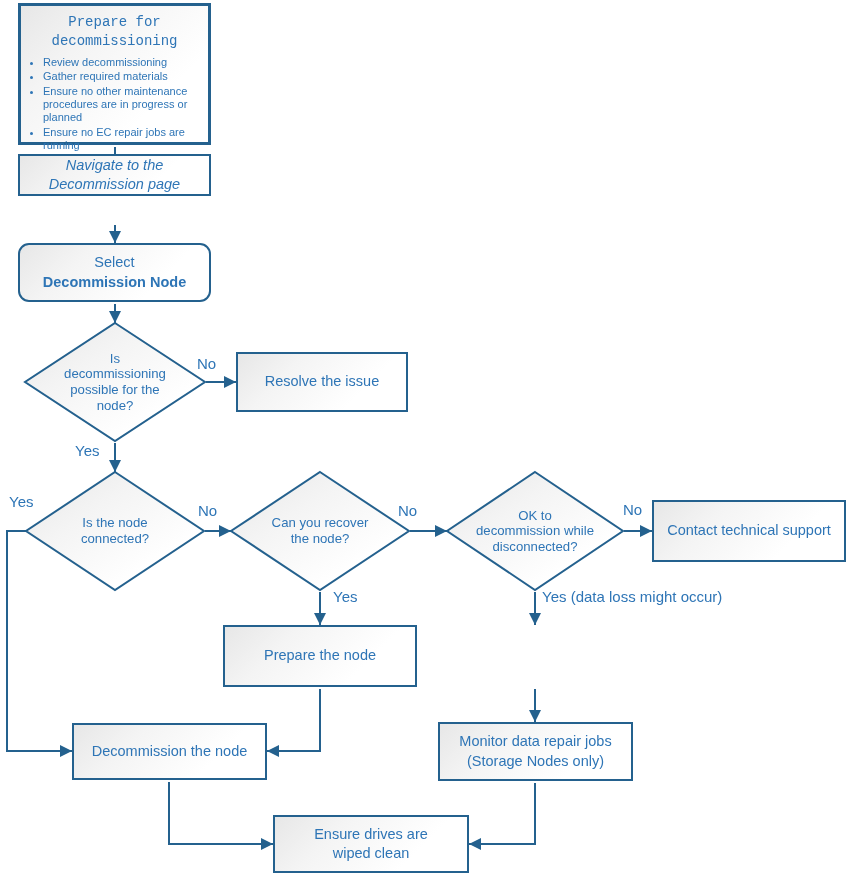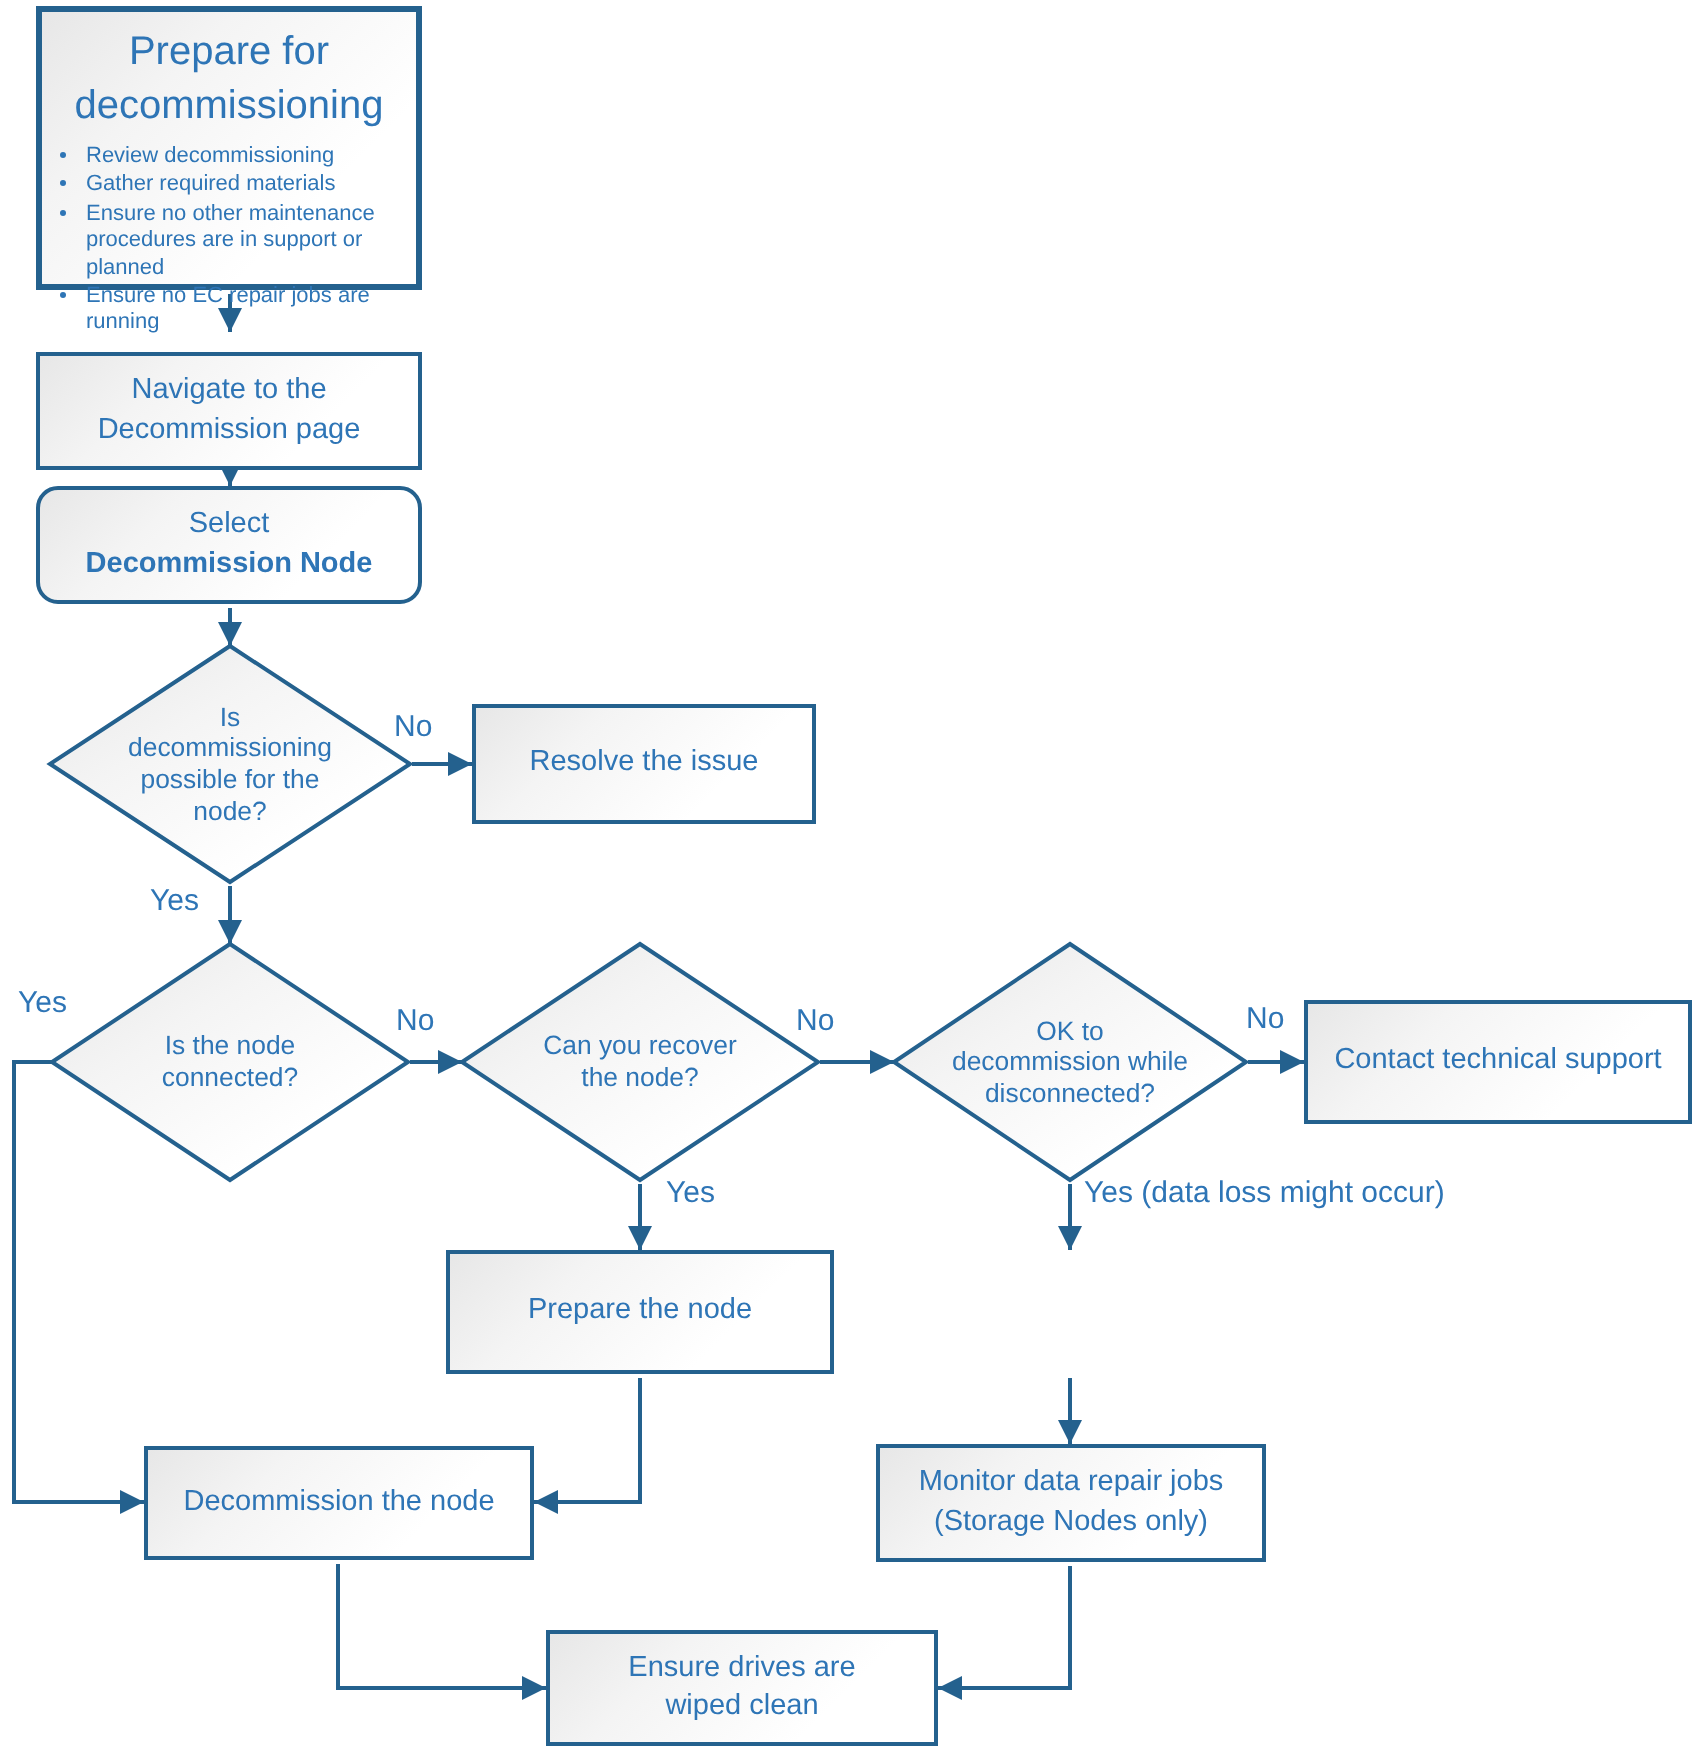--- a/index.html
+++ b/index.html
@@ -28,21 +28,21 @@
     display:flex;
     flex-direction:column;
     align-items:center;
     justify-content:center;
     text-align:center;
     font-size:14.5px;
     line-height:1.32;
   }
   .node .txt{white-space:pre-line;width:100%;}
   .node-prepare{justify-content:flex-start;border-width:3px;padding-top:7px;}
-  .prepare-title{font-size:20px;line-height:1.35;white-space:pre-line;}
+  .prepare-title{font-size:14px;line-height:1.35;white-space:pre-line;font-family:Liberation Mono, monospace;}
   .prepare-bullets{
     margin:5px 0 0;
     padding:0 2px 0 22px;
     width:100%;
     box-sizing:border-box;
     text-align:left;
     font-size:11px;
     line-height:1.22;
     list-style:disc;
   }
@@ -107,26 +107,26 @@
     <polygon class="dia" points="320,472 409,531 320,590 231,531"></polygon>
     <polygon class="dia" points="535,472 623,531 535,590 447,531"></polygon>
   </svg>
 
   <div class="node node-prepare" style="left:18px;top:3px;width:193px;height:142px;">
     <div class="prepare-title">Prepare for
 decommissioning</div>
     <ul class="prepare-bullets">
       <li>Review decommissioning</li>
       <li>Gather required materials</li>
-      <li>Ensure no other maintenance procedures are in support or planned</li>
+      <li>Ensure no other maintenance procedures are in progress or planned</li>
       <li>Ensure no EC repair jobs are running</li>
     </ul>
   </div>
 
-  <div class="node" style="left:18px;top:176px;width:193px;height:59px;">
+  <div class="node" style="left:18px;top:154px;width:193px;height:42px;font-style:italic;">
     <div class="txt">Navigate to the
 Decommission page</div>
   </div>
 
   <div class="node" style="left:18px;top:243px;width:193px;height:59px;border-radius:11px;">
     <div class="txt">Select</div>
     <div class="txt bold">Decommission Node</div>
   </div>
 
   <div class="node" style="left:236px;top:352px;width:172px;height:60px;">

